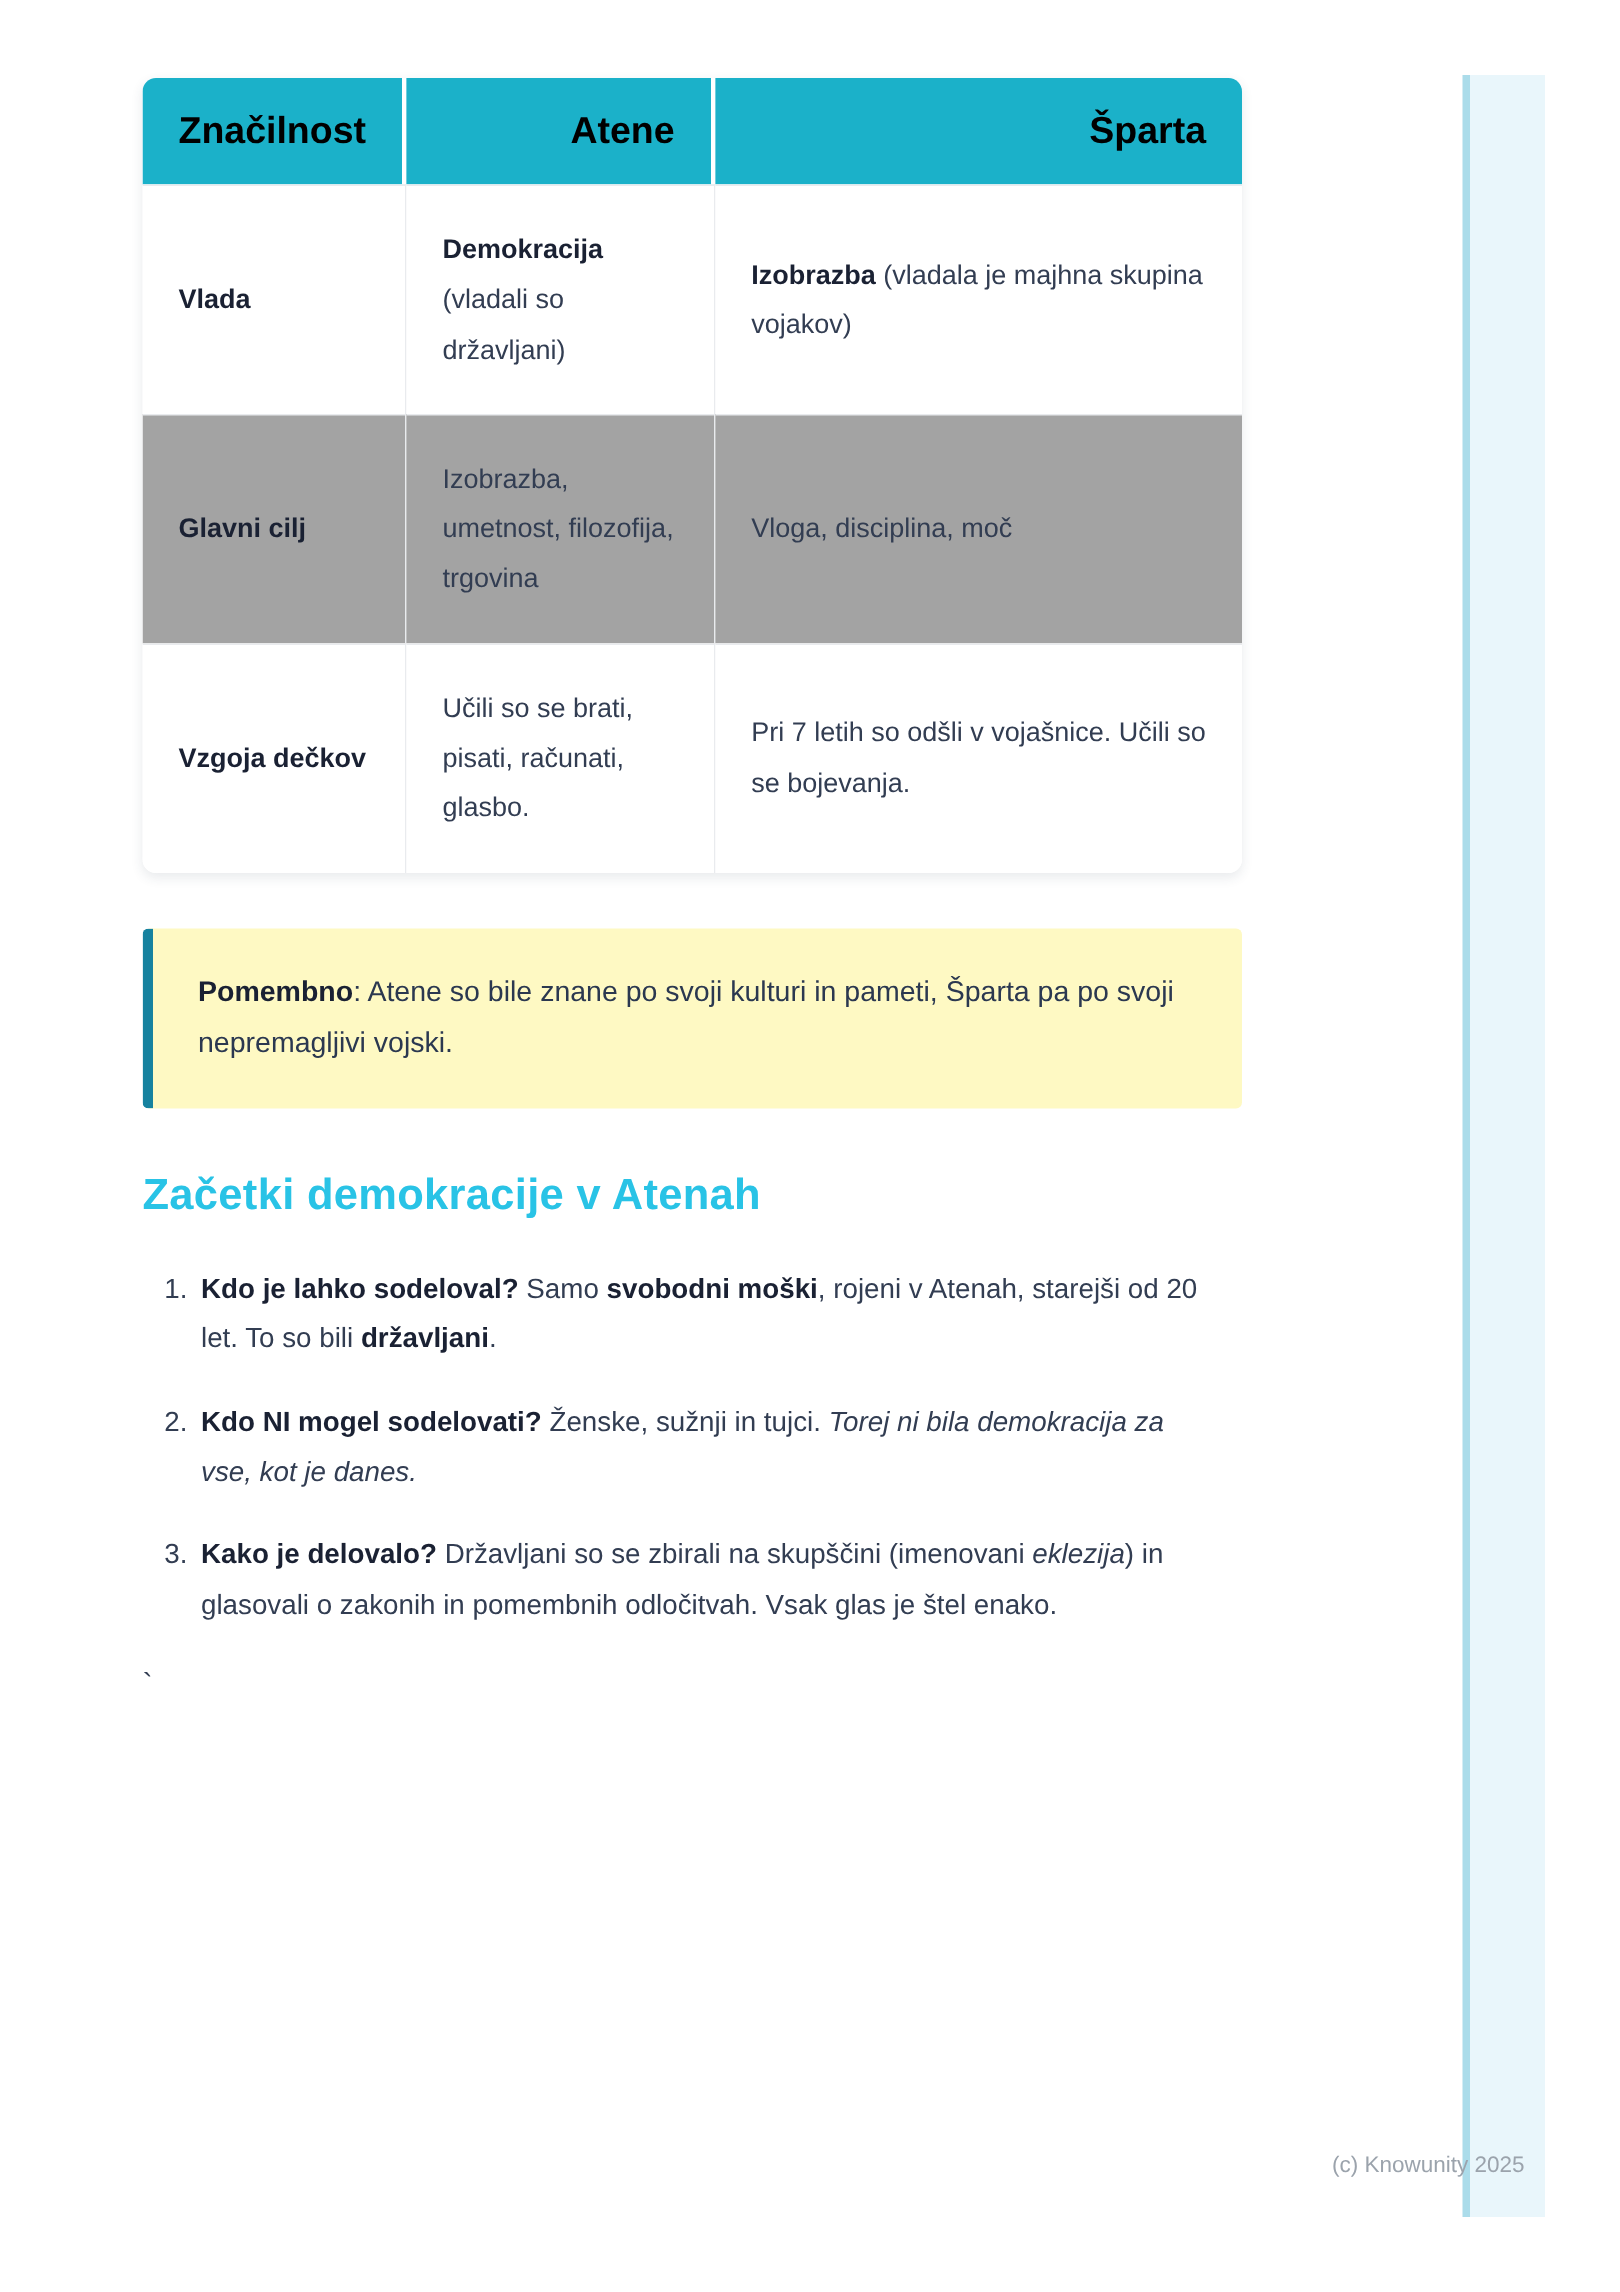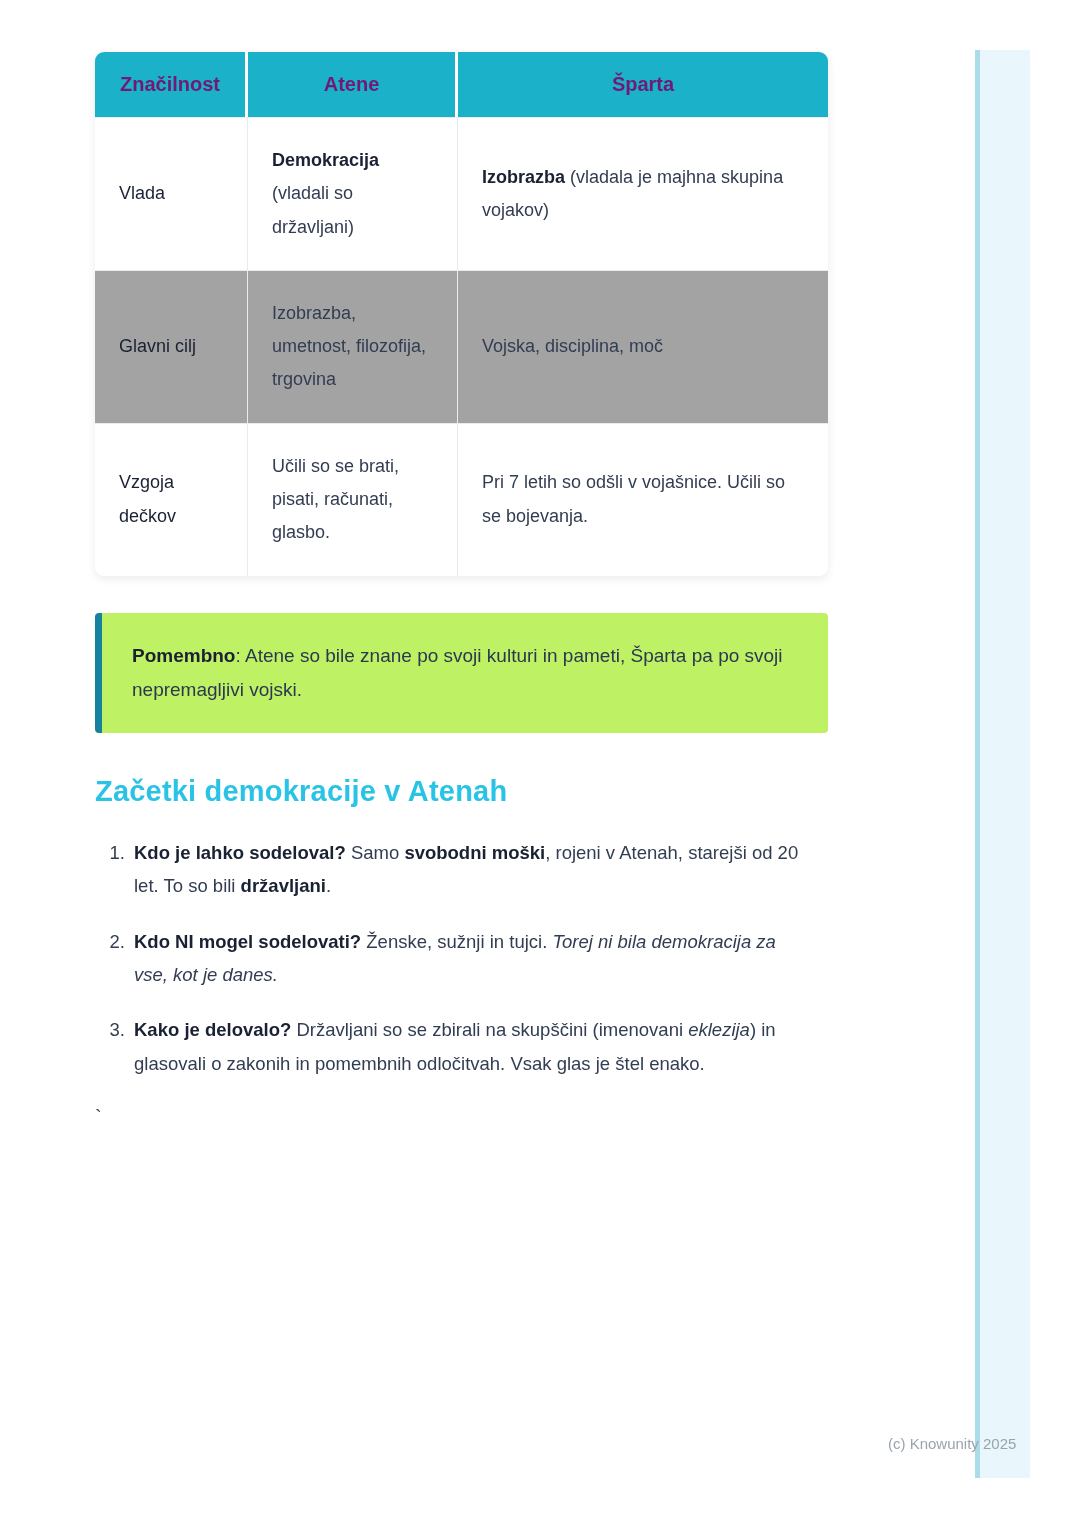--- a/index.html
+++ b/index.html
@@ -32,49 +32,49 @@
   
   table.cmp {
     width: 733px;
     border-collapse: separate; border-spacing: 0;
     border-radius: 9px; overflow: hidden;
     box-shadow: 0 3px 8px rgba(40,60,80,0.10);
     font-size: 18px;
   }
   table.cmp th {
     background: #1bb1c9;
-    color: #701a75;
+    color: #000000;
     font-weight: 700;
-    font-size: 20px;
-    text-align: center;
+    font-size: 25px;
+    text-align: right;
     padding: 21px 24px;
     border-right: 3px solid #ffffff;
   }
   table.cmp th:last-child { border-right: none; }
   table.cmp td {
     vertical-align: middle;
     padding: 26px 24px;
     line-height: 1.85;
     border-top: 1px solid #e9ebee;
     border-right: 1px solid #e9ebee;
     background: #ffffff;
   }
   table.cmp td:last-child { border-right: none; }
   table.cmp tr.alt td { background: #a3a3a3; }
-  table.cmp td.feat { font-weight: 400; color: #1a2133; }
+  table.cmp td.feat { font-weight: 700; color: #1a2133; }
   .col-feature { width: 153px; }
   .col-atene   { width: 210px; }
   .col-sparta  { width: 370px; }
   .b { font-weight: 700; color: #1a2133; }
   .it { font-style: italic; }
 
   
   .callout {
     margin-top: 37px;
-    background: #bef264;
+    background: #fef9c3;
     border-left: 7px solid #16829f;
     border-radius: 4px;
     padding: 26px 30px;
     font-size: 19px;
     line-height: 1.8;
     color: #2b3850;
   }
 
   
   h1.section-heading {
@@ -150,21 +150,21 @@
     </thead>
     <tbody>
       <tr>
         <td class="feat">Vlada</td>
         <td><span class="b">Demokracija</span><span> (vladali so državljani)</span></td>
         <td><span class="b">Izobrazba</span><span> (vladala je majhna skupina vojakov)</span></td>
       </tr>
       <tr class="alt">
         <td class="feat">Glavni cilj</td>
         <td>Izobrazba, umetnost, filozofija, trgovina</td>
-        <td>Vojska, disciplina, moč</td>
+        <td>Vloga, disciplina, moč</td>
       </tr>
       <tr>
         <td class="feat">Vzgoja dečkov</td>
         <td>Učili so se brati, pisati, računati, glasbo.</td>
         <td>Pri 7 letih so odšli v vojašnice. Učili so se bojevanja.</td>
       </tr>
     </tbody>
   </table>
 
   <div class="callout">

